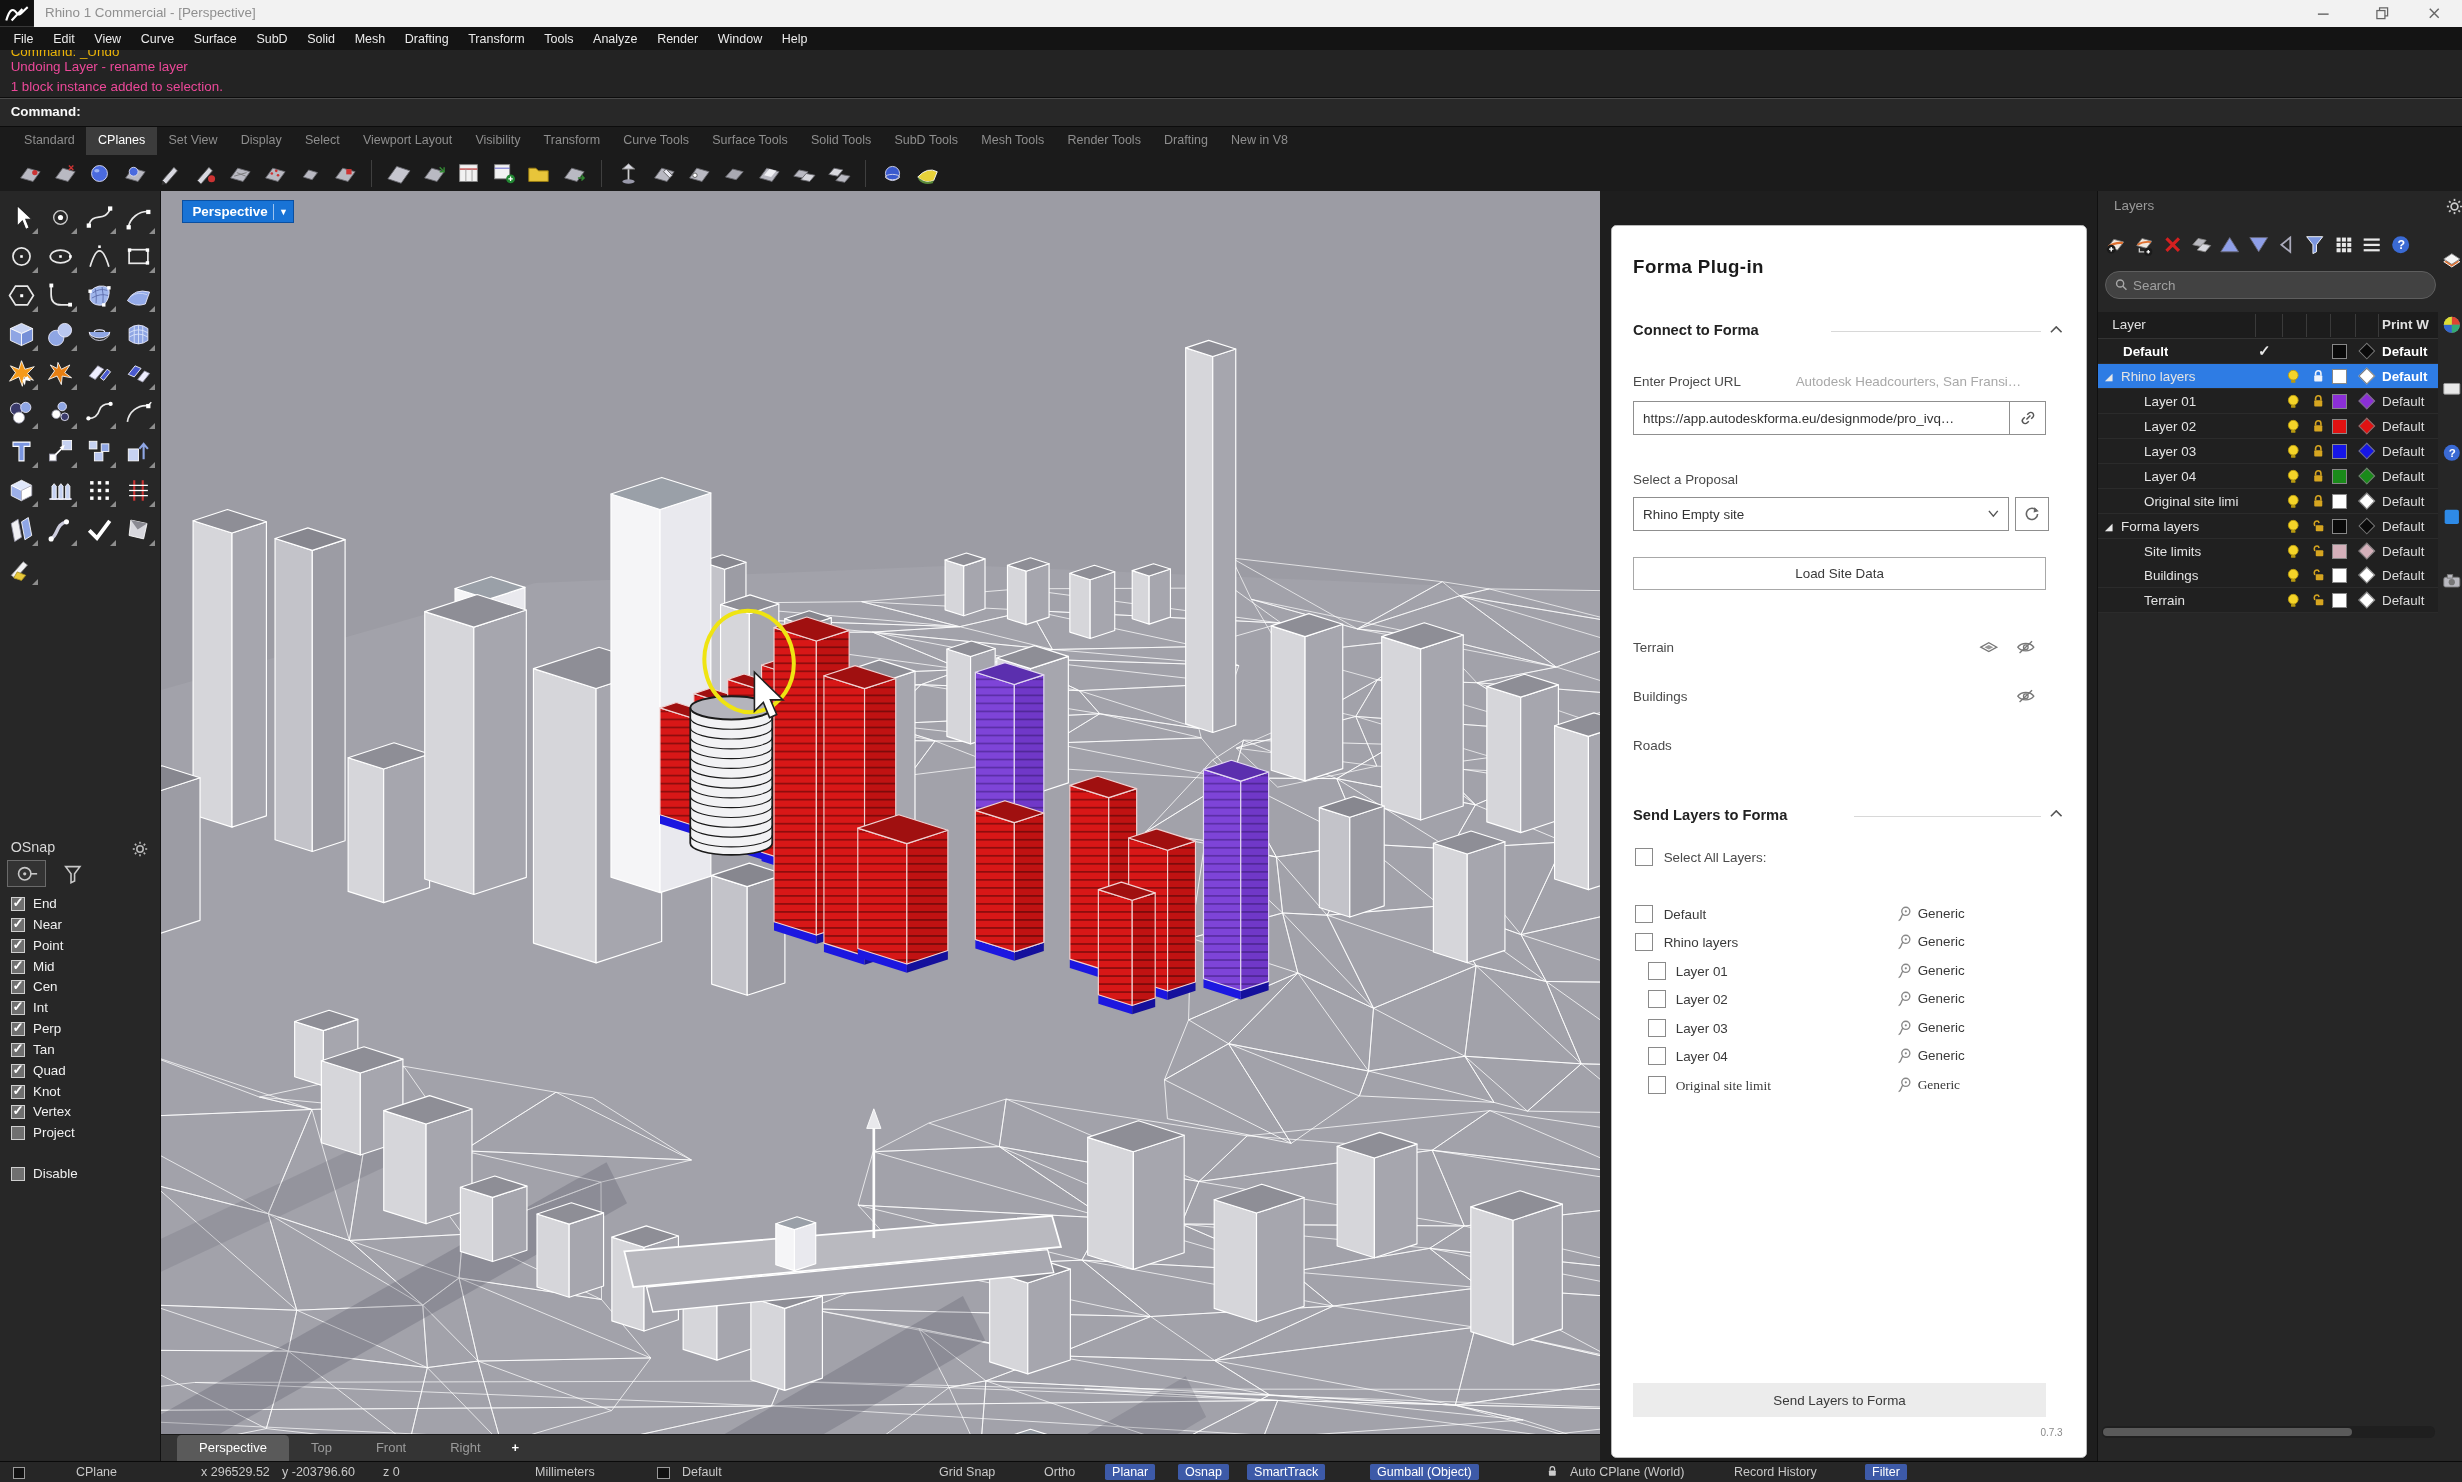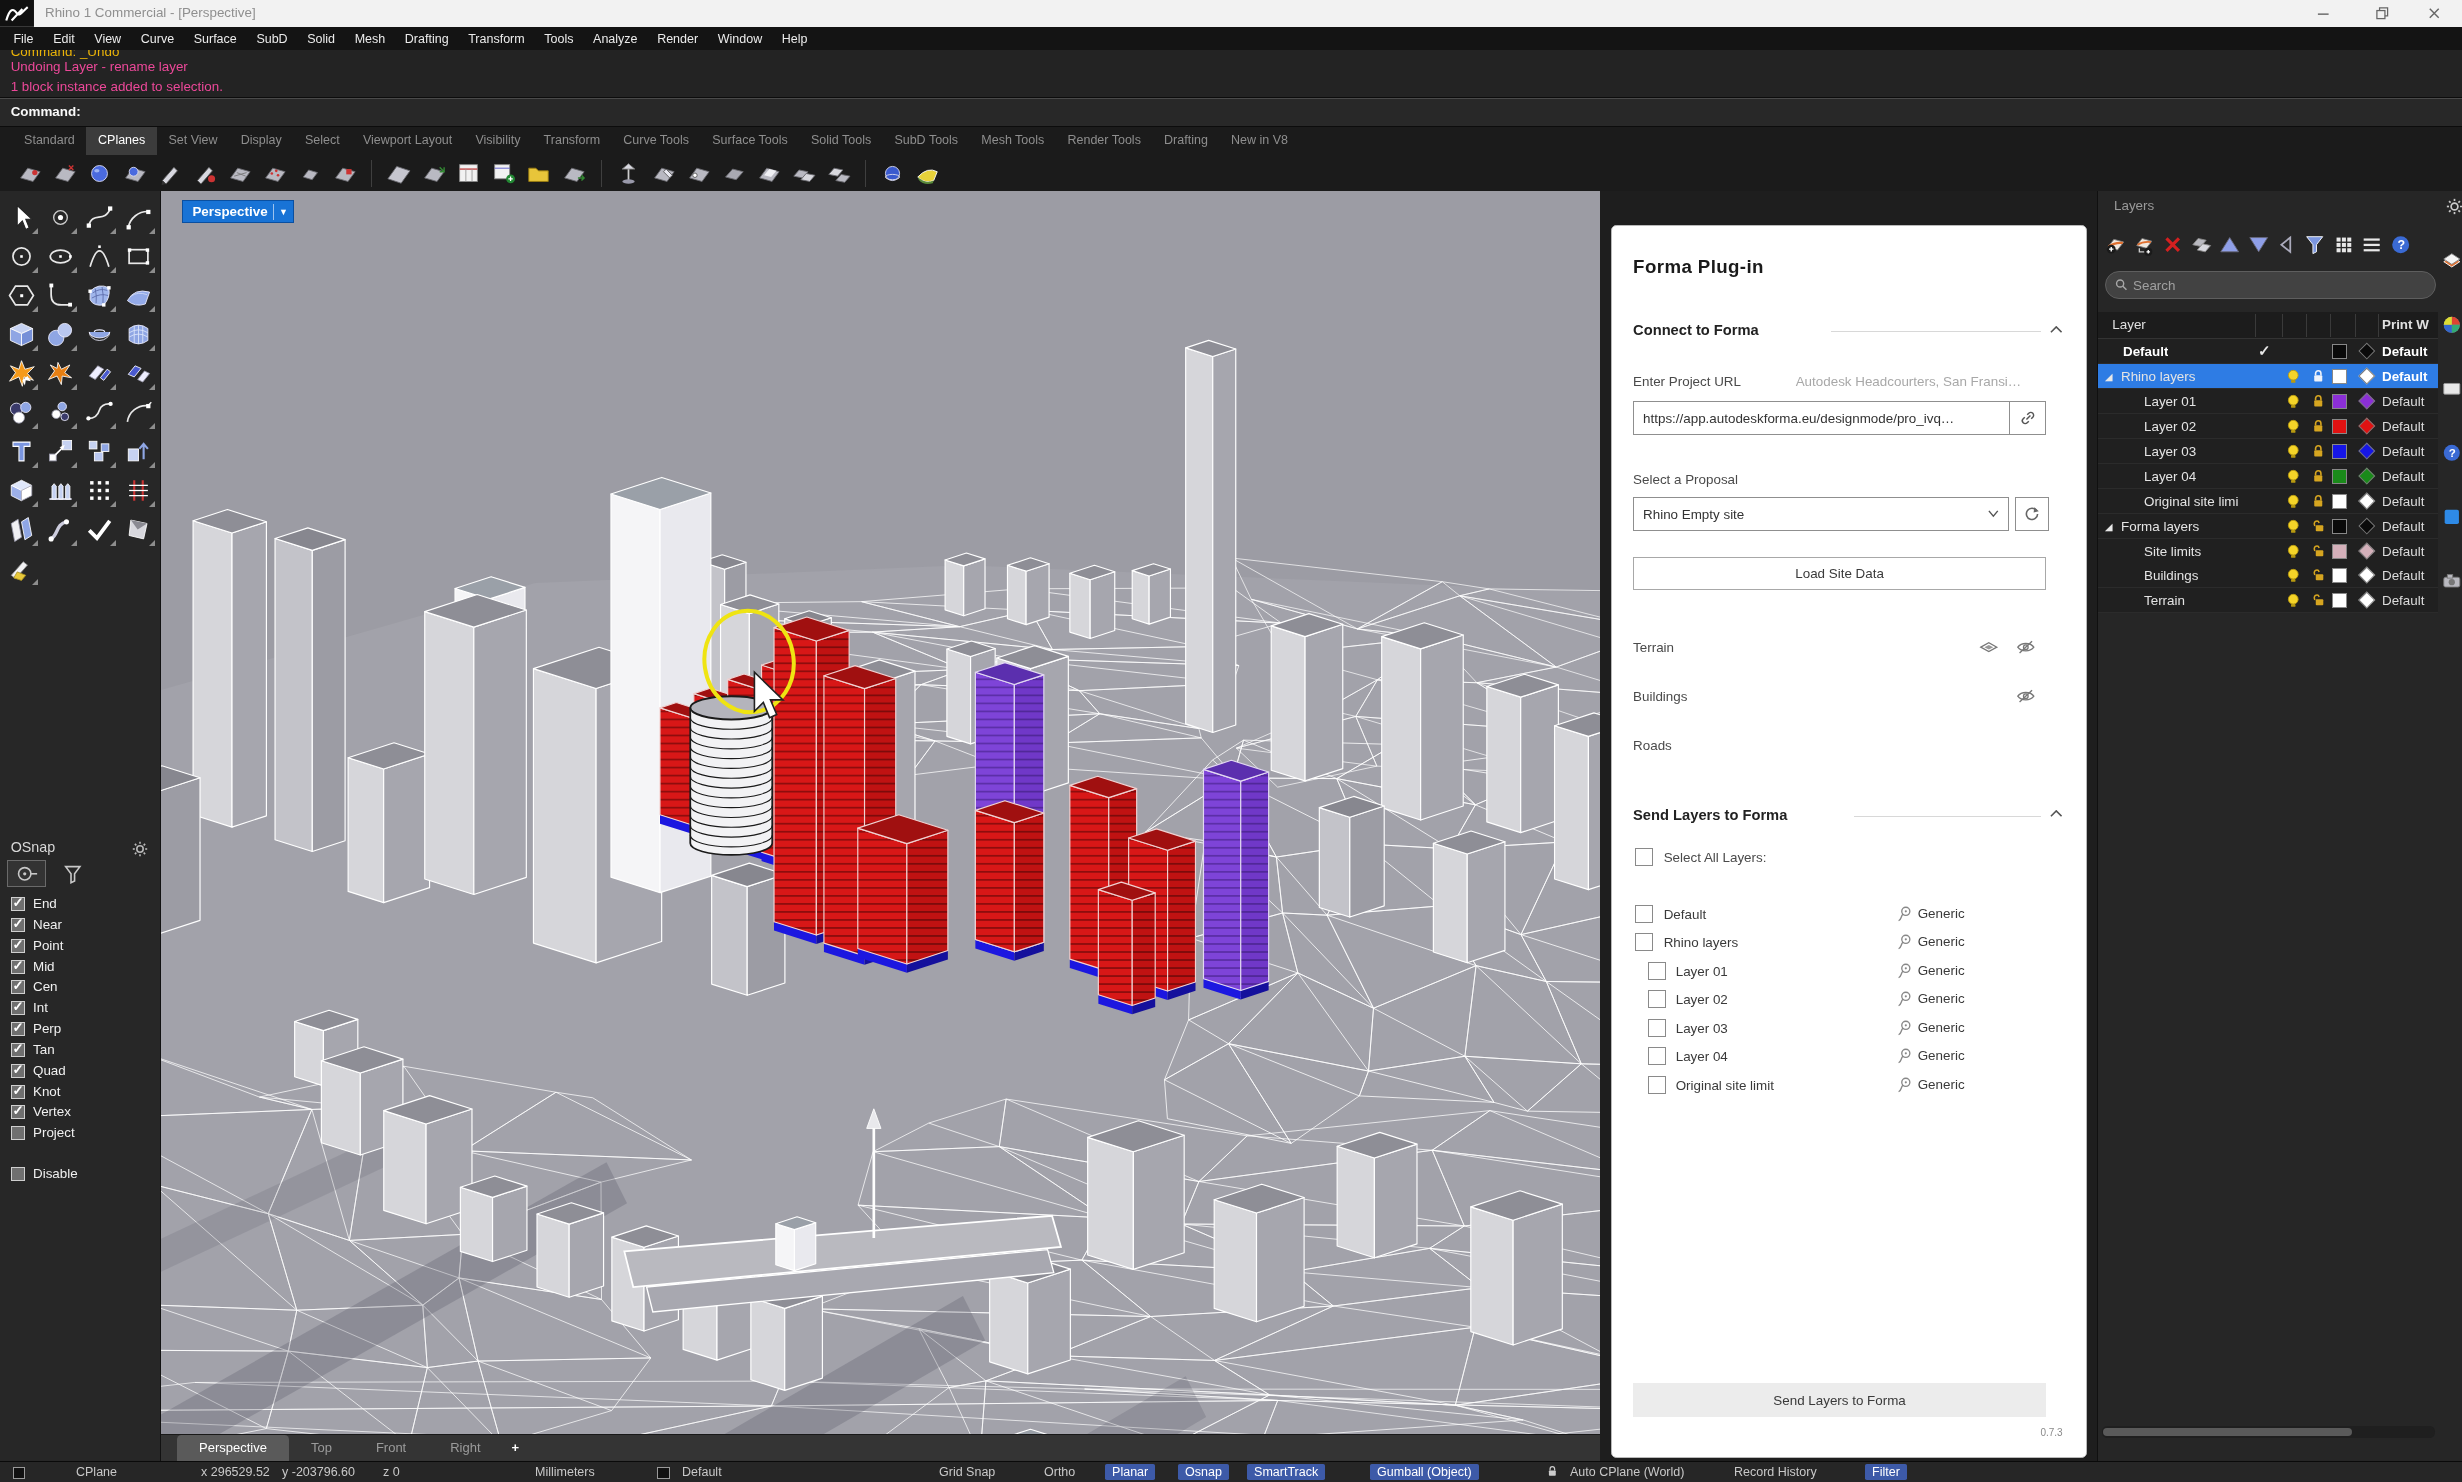--- a/index.html
+++ b/index.html
@@ -1192,21 +1192,21 @@
         <div style="position: absolute; left: 0px; top: 821px; width: 456px; height: 21.4px;">
           <span class="fcheck" style="left: 36px; top: 0px;"></span>
           <span class="frow-label" style="left: 64px; top: 1.8px;">Layer 04</span>
           <span class="fmap"><svg viewBox="0 0 20 20" width="18" height="18">
               <circle cx="12" cy="7" r="4.5" fill="none" stroke="#888" stroke-width="1.5"></circle>
               <path d="M9 10 C6 13 7.5 16 4 17.5" stroke="#888" fill="none" stroke-width="1.5"></path>
               <circle cx="12" cy="7" r="1.2" fill="#888"></circle>
             </svg></span>
           <span class="fgen">Generic</span>
         </div>
-        <div style="position: absolute; left: 0px; top: 850px; width: 456px; height: 21.4px;">
+        <div style="position: absolute; left: 0px; top: 850px; width: 456px; height: 21.4px; font-family: Liberation Serif, serif;">
           <span class="fcheck" style="left: 36px; top: 0px;"></span>
           <span class="frow-label" style="left: 64px; top: 1.8px;">Original site limit</span>
           <span class="fmap"><svg viewBox="0 0 20 20" width="18" height="18">
               <circle cx="12" cy="7" r="4.5" fill="none" stroke="#888" stroke-width="1.5"></circle>
               <path d="M9 10 C6 13 7.5 16 4 17.5" stroke="#888" fill="none" stroke-width="1.5"></path>
               <circle cx="12" cy="7" r="1.2" fill="#888"></circle>
             </svg></span>
           <span class="fgen">Generic</span>
         </div>
       </div>

